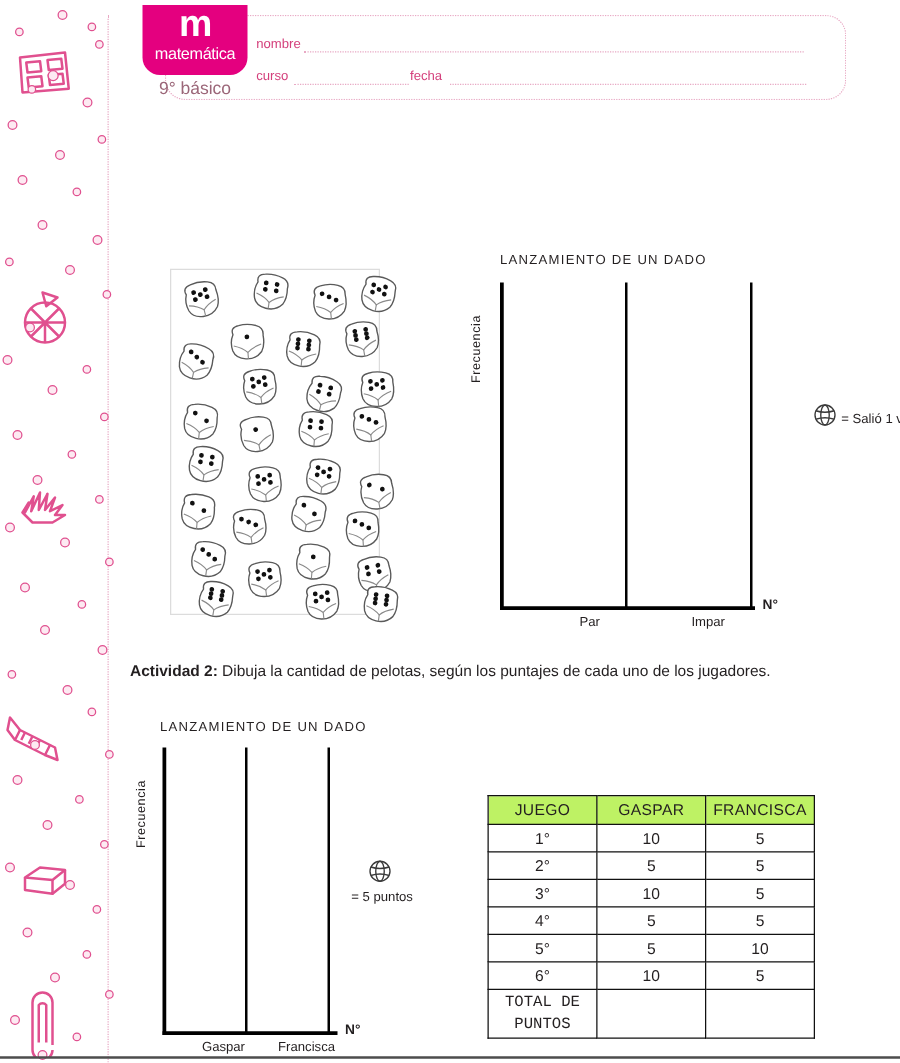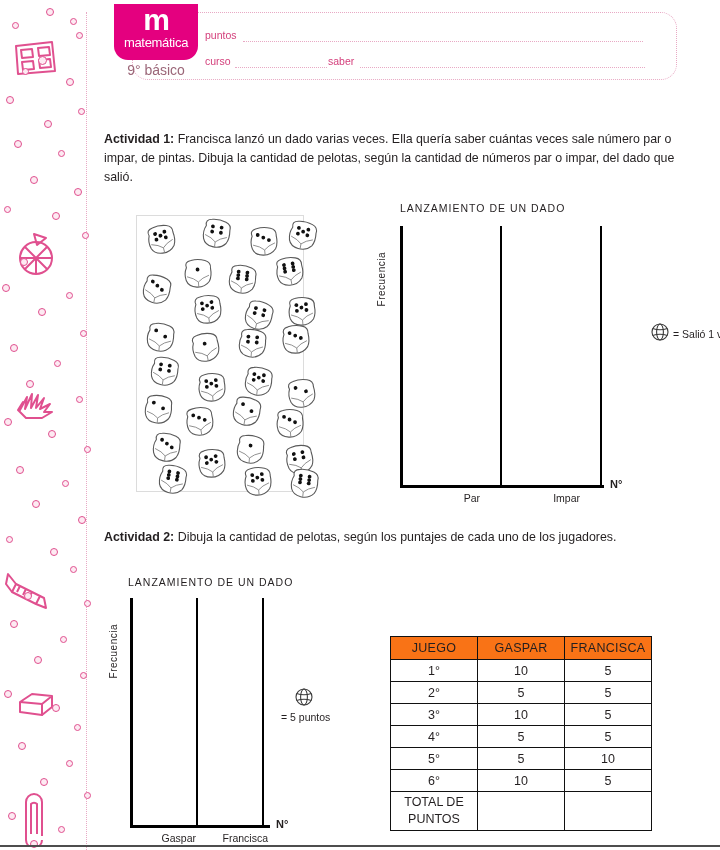--- a/index.html
+++ b/index.html
@@ -189,28 +189,29 @@
   #score-table td, #score-table th {
     border: 1.6px solid #111;
     width: 86px;
     height: 21px;
     text-align: center;
     font-size: 12.5px;
     font-weight: normal;
     padding: 0;
   }
   #score-table th {
-    background: #f97316;
+    background: #bef264;
     height: 22px;
     letter-spacing: 0.3px;
   }
   #score-table td.total-label {
     height: 38px;
     font-size: 12.5px;
     line-height: 17px;
+    font-family: Liberation Mono, monospace;
   }
 
   #bottom-rule {
     position: absolute;
     left: 0; top: 845px;
     width: 720px; height: 0;
     border-top: 2px solid #4d4d4d;
   }
 </style>
 </head>
@@ -333,43 +334,40 @@
       <div class="speck" style="left: 8px; top: 812px; width: 6px; height: 6px;"></div>
       <div class="speck" style="left: 58px; top: 826px; width: 5px; height: 5px;"></div>
       <div class="speck" style="left: 30px; top: 840px; width: 6px; height: 6px;"></div>
     </div>
 </div>
 
 <div id="page">
 
   <div id="header-frame">
     <div class="field-row" style="left:72px; top:16px; width:440px;">
-      <span class="field-label">puntos</span>
+      <span class="field-label">nombre</span>
       <span class="field-rule" style="left:38px; width:400px;"></span>
     </div>
     <div class="field-row" style="left:72px; top:42px; width:120px;">
       <span class="field-label">curso</span>
       <span class="field-rule" style="left:30px; width:92px;"></span>
     </div>
     <div class="field-row" style="left:195px; top:42px; width:317px;">
-      <span class="field-label">saber</span>
+      <span class="field-label">fecha</span>
       <span class="field-rule" style="left:32px; width:285px;"></span>
     </div>
   </div>
 
   <div id="logo-box">
     <div id="logo-m">m</div>
     <div id="logo-word">matemática</div>
   </div>
   <div id="logo-level">9° básico</div>
 
 
-  <div class="activity" id="act1">
-    <b>Actividad 1:</b><span> Francisca lanzó un dado varias veces. Ella quería saber cuántas veces sale número par o impar, de pintas. Dibuja la cantidad de pelotas, según la cantidad de números par o impar, del dado que salió.</span>
-  </div>
 
   <div id="dice-panel">
       <div class="die" style="left: 8px; top: 8px; transform: rotate(-14deg);"><svg width="34" height="32" viewBox="0 0 34 32">
           <path d="M6 9 Q4 3 11 2 Q18 0.5 25 3 Q31 5 30 11 Q31 19 28 24 Q23 30 15 29 Q7 28 5 22 Q3 15 6 9 Z" fill="#ffffff" stroke="#5a5a5a" stroke-width="1.1"></path>
           <path d="M6 18 Q13 20 17 24 Q21 20 28 18" fill="none" stroke="#8a8a8a" stroke-width="0.9"></path>
           <path d="M17 24 L17 29" fill="none" stroke="#8a8a8a" stroke-width="0.9"></path>
           <circle cx="12.2" cy="8.6" r="1.9" fill="#111"></circle>
           <circle cx="21.8" cy="8.6" r="1.9" fill="#111"></circle>
           <circle cx="17.0" cy="11.5" r="1.9" fill="#111"></circle>
           <circle cx="12.2" cy="14.4" r="1.9" fill="#111"></circle>

